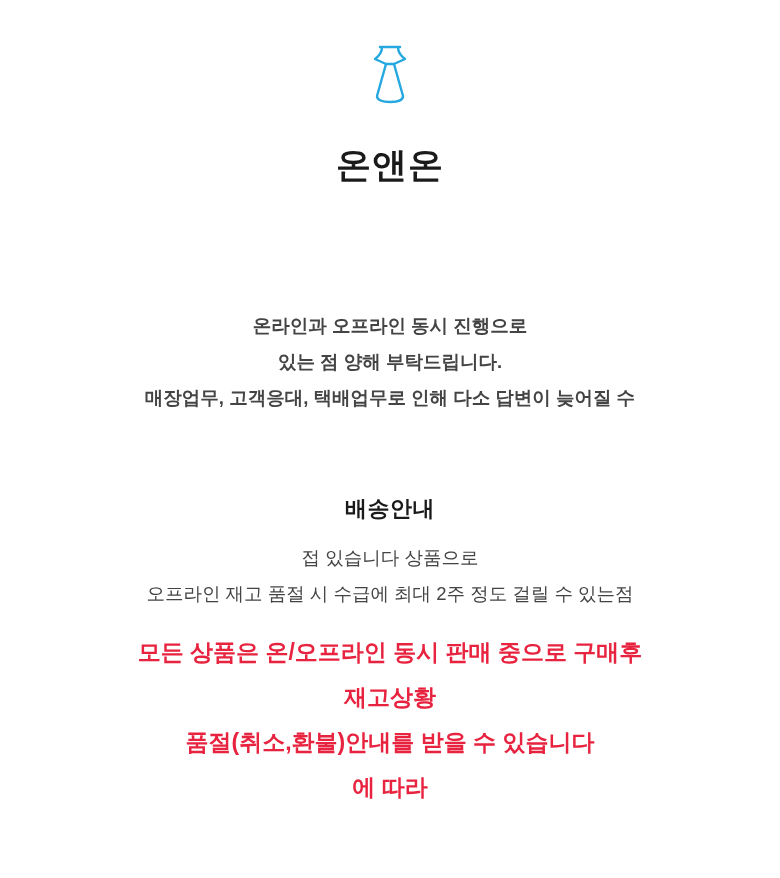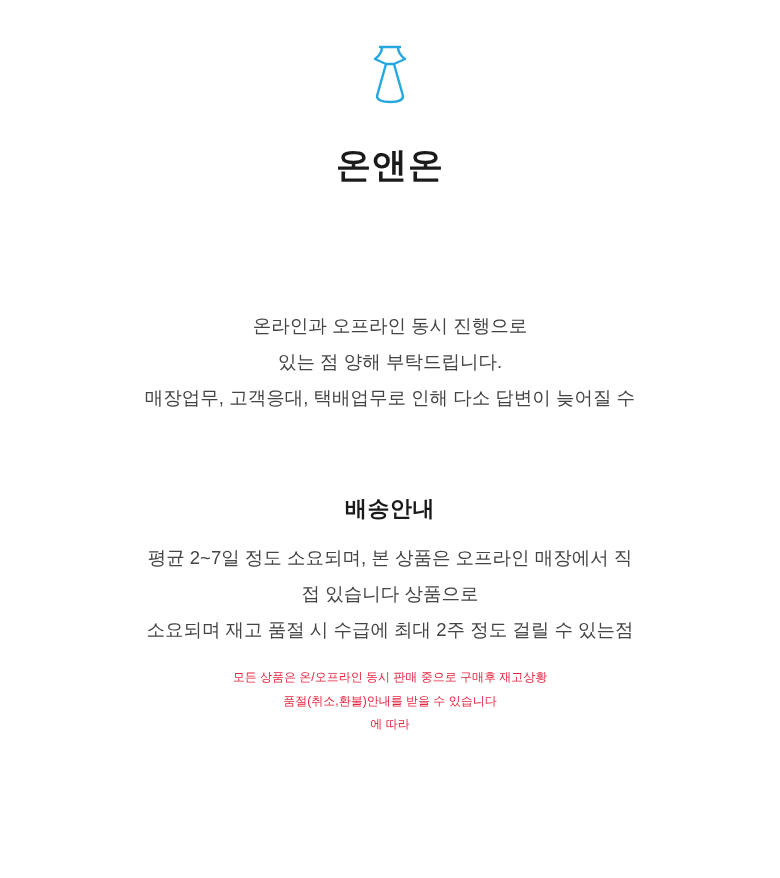--- a/index.html
+++ b/index.html
@@ -40,20 +40,21 @@
     text-align: center;
     line-height: 1.2;
   }
   .notice-block {
     margin-top: 122px;
     width: 520px;
     text-align: center;
     font-size: 18.5px;
     line-height: 1.95;
     color: #444444;
+    font-weight: bold;
   }
   .shipping-heading {
     margin-top: 78px;
     font-size: 22px;
     font-weight: bold;
     color: #1a1a1a;
     text-align: center;
     letter-spacing: 0.5px;
   }
   .shipping-block {
@@ -64,23 +65,23 @@
     line-height: 1.95;
     color: #444444;
   }
   .shipping-block p {
     margin: 0;
   }
   .warning-block {
     margin-top: 18px;
     width: 520px;
     text-align: center;
-    font-size: 12px;
+    font-size: 23px;
     line-height: 1.95;
-    font-weight: normal;
+    font-weight: bold;
     color: #e8233f;
   }
   .warning-block p {
     margin: 0;
   }
   .para {
     margin: 0;
   }
 </style>
 </head>
@@ -99,23 +100,22 @@
 
   <div class="notice-block">
     <p class="para">온라인과 오프라인 동시 진행으로</p>
     <p class="para">있는 점 양해 부탁드립니다.</p>
     <p class="para">매장업무, 고객응대, 택배업무로 인해 다소 답변이 늦어질 수</p>
   </div>
 
   <div class="shipping-heading">배송안내</div>
 
   <div class="shipping-block">
-    <p>평균 2~7일 정도 소요되며, 본 상품은 오프라인 매장에서 직</p>
     <p>접 있습니다 상품으로</p>
-    <p>소요되며 재고 품절 시 수급에 최대 2주 정도 걸릴 수 있는점</p>
+    <p>오프라인 재고 품절 시 수급에 최대 2주 정도 걸릴 수 있는점</p>
   </div>
 
   <div class="warning-block">
     <p>모든 상품은 온/오프라인 동시 판매 중으로 구매후 재고상황</p>
     <p>품절(취소,환불)안내를 받을 수 있습니다</p>
     <p>에 따라</p>
   </div>
 
 </div>
 

